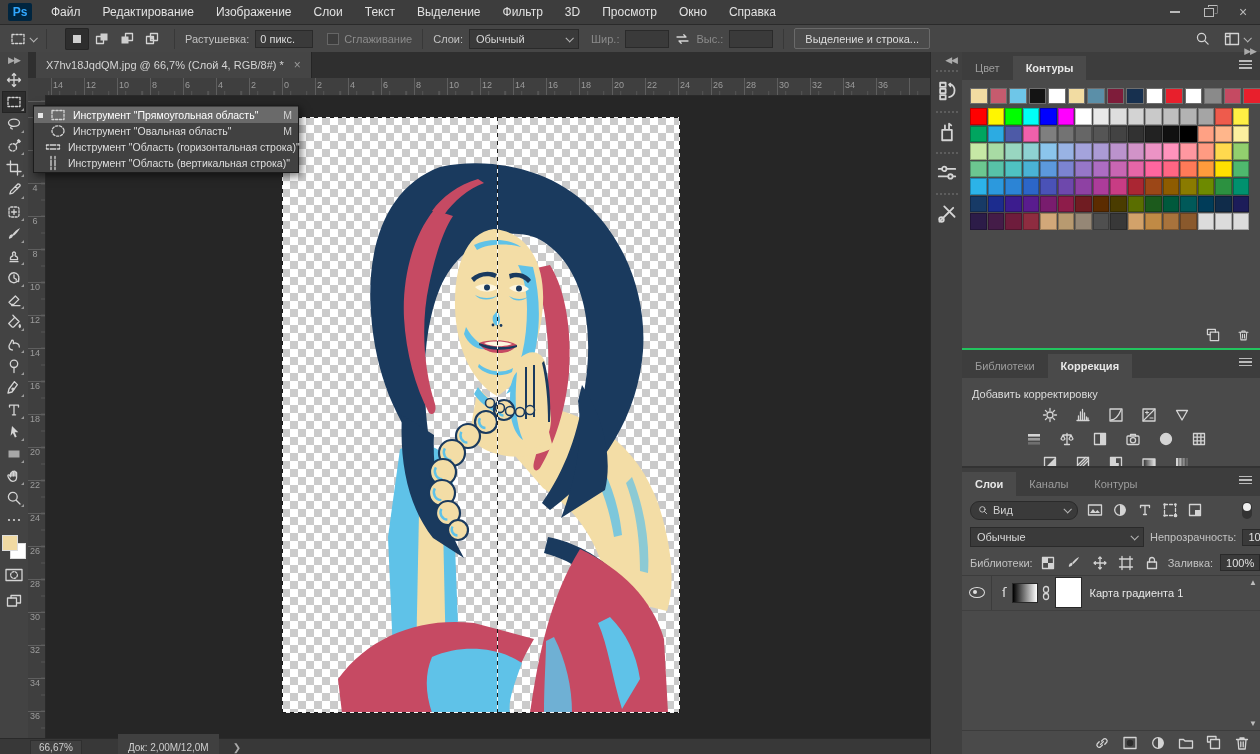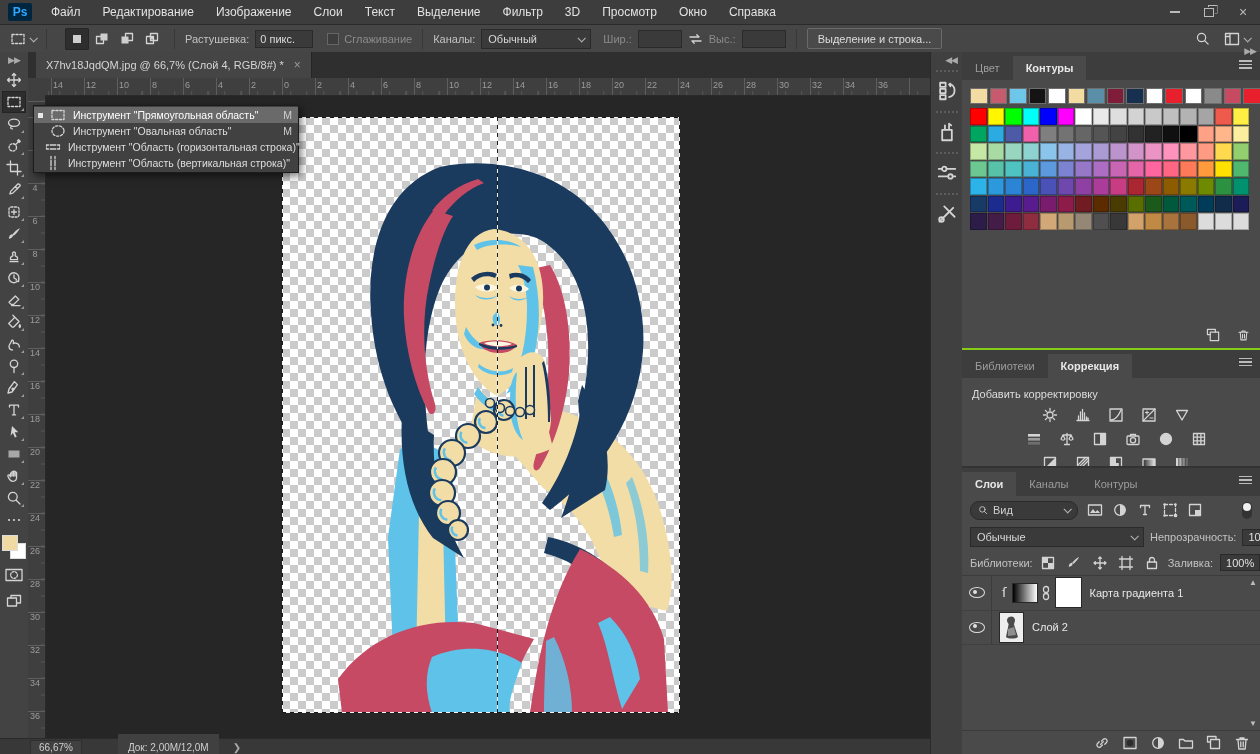--- a/index.html
+++ b/index.html
@@ -246,21 +246,21 @@
         </div>
       </div>
     <div class="sep"></div>
     <span class="lbl">Растушевка:</span>
     <input class="field" style="width: 48px;" readonly="" value="0 пикс.">
     <span style="display:flex;align-items:center;gap:5px;margin-left:8px;">
       <span class="checkbox"></span>
       <span class="dim">Сглаживание</span>
     </span>
     <div class="sep"></div>
-    <span class="lbl">Каналы:</span>
+    <span class="lbl">Слои:</span>
     <div class="ddown" style="width:96px">
       <span>Обычный</span>
       <span class="chev" style="margin-left:auto"></span>
     </div>
     <span class="dim" style="margin-left:6px;">Шир.:</span>
     <input class="field" style="width: 34px;" disabled="" value="">
     <span>
       <svg width="15" height="14" viewBox="0 0 15 14">
           <g class="icon-stroke" stroke="#9a9a9a">
         <path d="M2 5h9l-2.2-2.2M13 9H4l2.2 2.2"></path>
@@ -857,21 +857,21 @@
             <svg width="13" height="14" viewBox="0 0 16 16">
                 <g class="icon-stroke">
                   <path d="M2.5 4.5h11M6 4.5V3h4v1.5M4 4.5l.8 9.5h6.4l.8-9.5M6.8 7v4.8M9.2 7v4.8"></path>
                 </g>
               </svg>
           </span>
         </div>
       </div>
     </div>
 
-    <div id="adjpanel" style="height:116px;flex:none;border-top:2px solid #84cc16;">
+    <div id="adjpanel" style="height:116px;flex:none;border-top:2px solid #22c55e;">
       <div class="panel-tabsbar" id="adjtabs">
         <div class="ptab">Библиотеки</div>
           <div class="ptab active">Коррекция</div>
           <div class="pmenu"></div>
       </div>
       <div id="adjbody">
         <div id="adjtitle">Добавить корректировку</div>
         <div id="adjicons">
             <div class="adjrow">
               <div class="adjicon">
@@ -1154,33 +1154,20 @@
             <span style="margin-left: 5px;">
               <svg width="8" height="16" viewBox="0 0 8 16">
                 <g class="icon-stroke" stroke-width="1.2">
                   <rect x="1.5" y="1.5" width="5" height="6" rx="2.5"></rect>
                   <rect x="1.5" y="8.5" width="5" height="6" rx="2.5"></rect>
                 </g>
               </svg>
             </span>
             <div class="maskthumb"></div>
             <span class="lname">Карта градиента 1</span>
-          </div>
-          <div class="lrow">
-            <div class="eyecell">
-              <div class="eye"></div>
-            </div>
-            <div class="thumb">
-              <svg width="23" height="29" viewBox="0 0 23 29">
-                <rect width="23" height="29" fill="#ededed"></rect>
-                <path fill="#4a4a4a" d="M9 4c3-1.6 6 .4 6 3 0 2-1 3-1 4.6L18 24c-2.4 2-10 2-12 0l2.6-12.4C8.6 10 7 9.6 7 7.6 7 6 7.6 4.8 9 4z"></path>
-                <path fill="#8f8f8f" d="M8 16l6-2 2 8-8 1z"></path>
-              </svg>
-            </div>
-            <span class="lname">Слой 2</span>
           </div>
         </div>
       <div id="lfooter">
           <span>
             <svg width="16" height="16" viewBox="0 0 16 16">
               <g class="icon-stroke">
                 <path d="M6.6 9.4l2.8-2.8M5.2 6.8l-1.9 1.9a2.3 2.3 0 0 0 3.2 3.2l1.9-1.9M10.8 9.2l1.9-1.9a2.3 2.3 0 0 0-3.2-3.2L7.6 6"></path>
               </g>
             </svg>
           </span>

